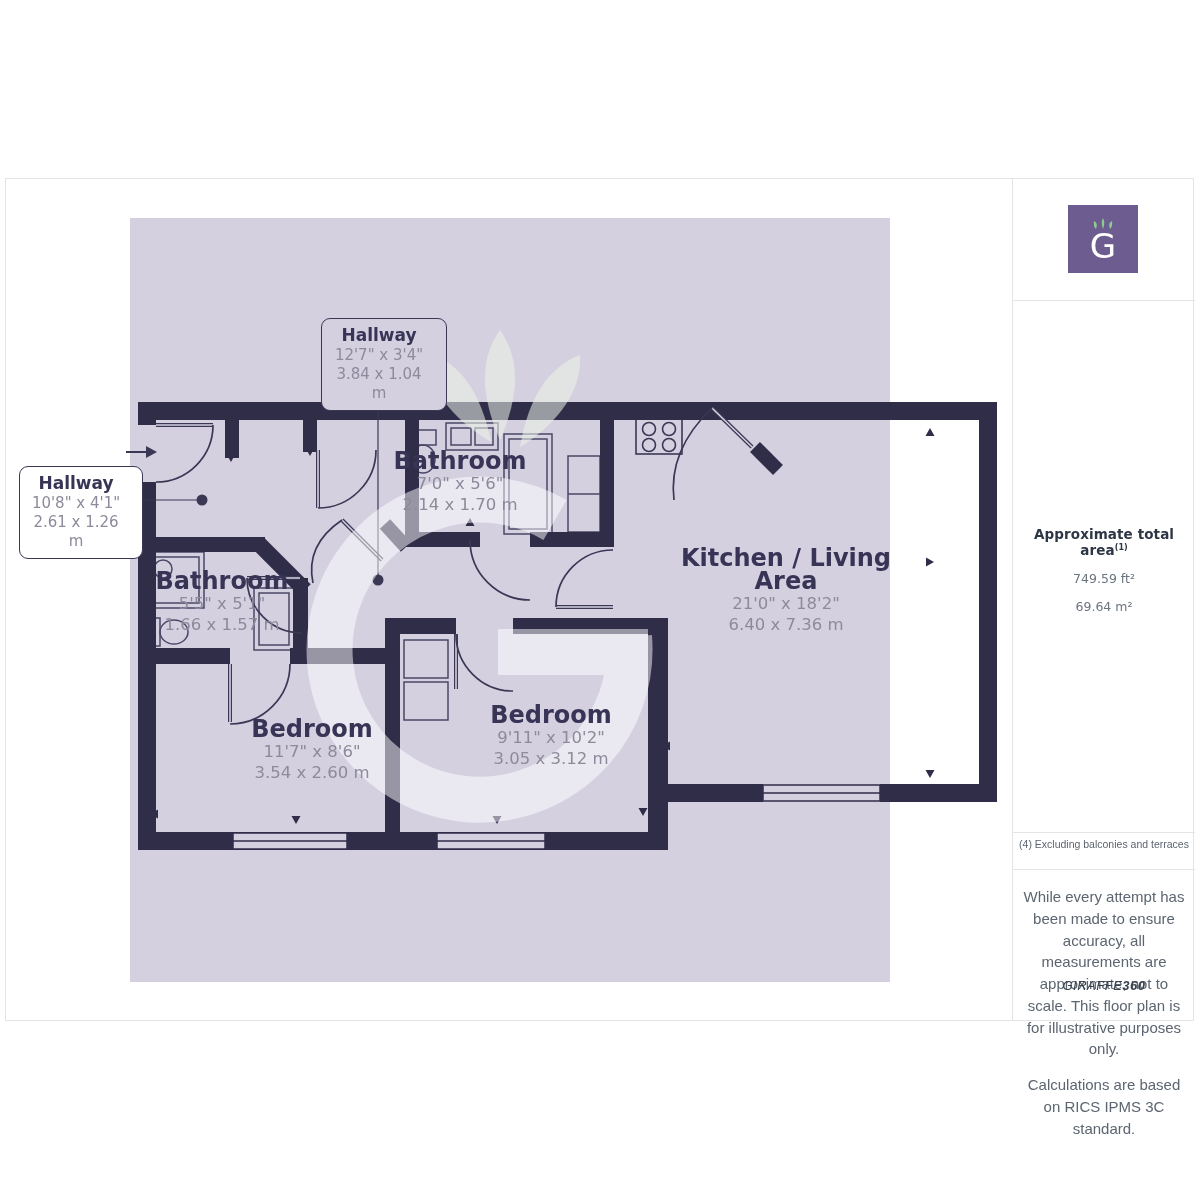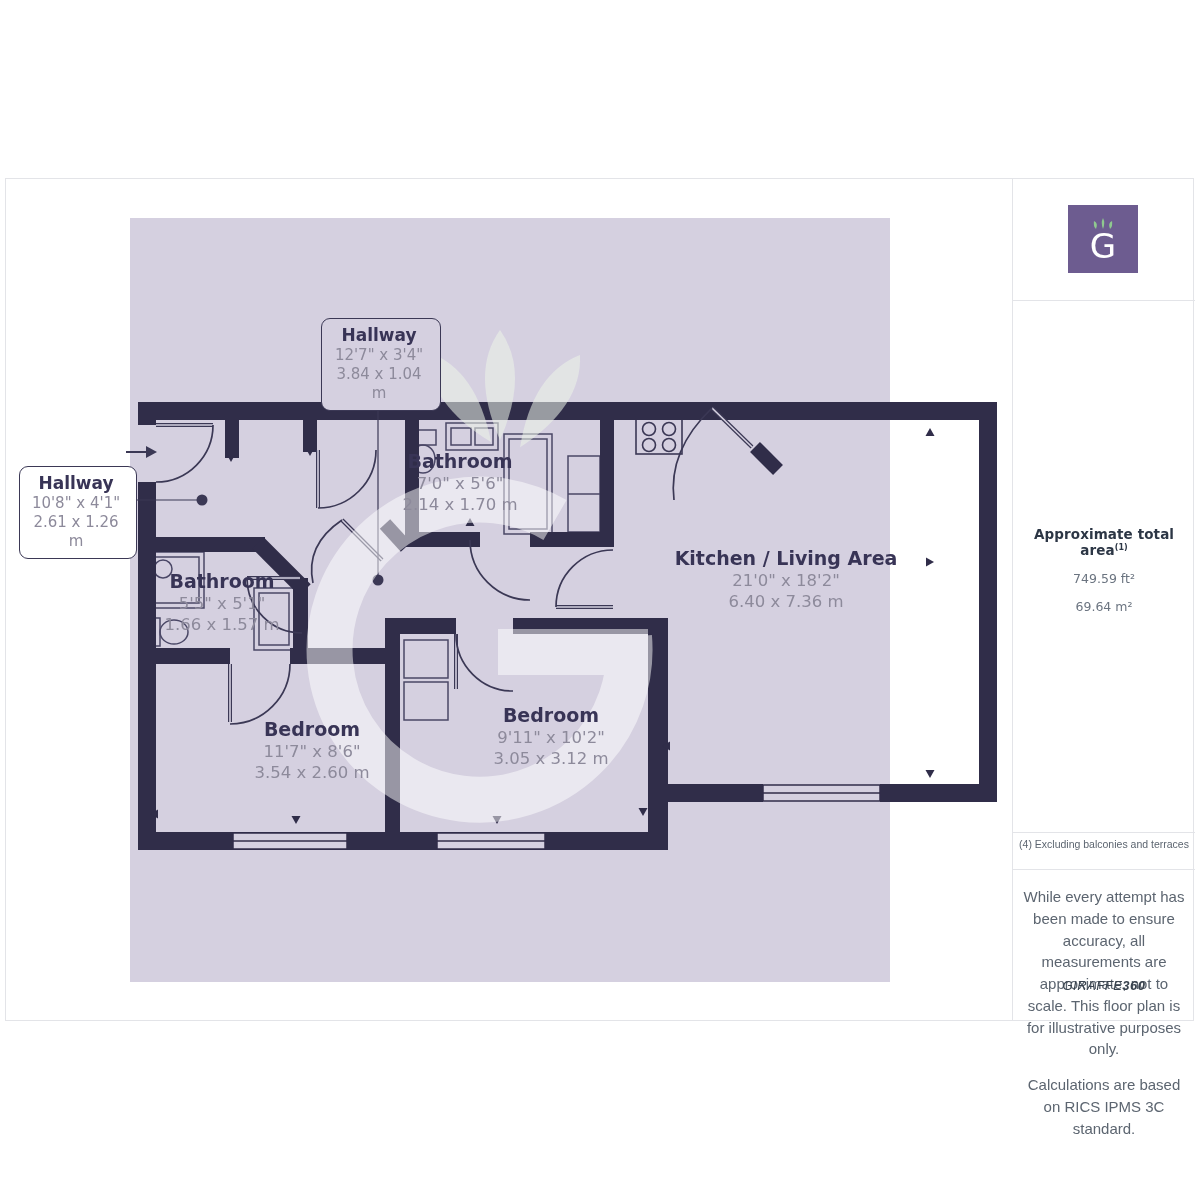--- a/index.html
+++ b/index.html
@@ -23,24 +23,24 @@
   .discBlock{position:absolute;left:1022px;top:886px;width:164px;text-align:center;
              font-size:15px;line-height:1.45;color:#5c6570;font-family:"Liberation Sans",sans-serif;}
   .discBlock p{margin:0 0 14px 0;}
   .brand{position:absolute;left:1013px;top:978px;width:182px;text-align:center;
          font-size:13px;color:#39434e;letter-spacing:.5px;font-family:"Liberation Sans",sans-serif;font-style:italic;}
   .brand b{font-weight:bold;}
   
   .rlabel{position:absolute;transform:translateX(-50%);text-align:center;pointer-events:none;}
   .rlabel .nm{font-weight:bold;color:#383456;}
   .rlabel .dm{color:#8d8a9b;}
-  .lab-lg .nm{font-size:19px;line-height:23px;}
+  .lab-lg .nm{font-size:24px;line-height:23px;}
   .lab-lg .dm{font-size:16.5px;line-height:21px;}
   .boxed{background:#d5d0e0;border:1.6px solid #3b3855;border-radius:9px;
-         padding:6px 14px 7px 10px;transform:none;}
+         padding:6px 20px 7px 10px;transform:none;}
   .boxed .nm{font-size:17px;line-height:21px;}
   .boxed .dm{font-size:15px;line-height:19px;}
   .boxed.white{background:#ffffff;}
 </style>
 </head>
 <body>
 
 <div id="page">
 
   <div class="frame"></div>

